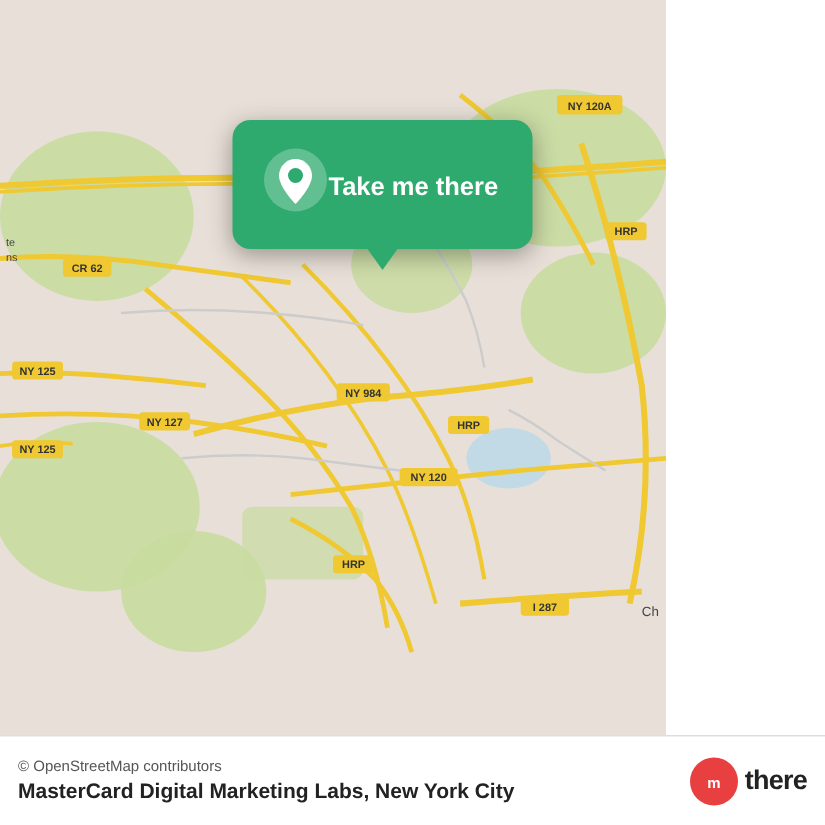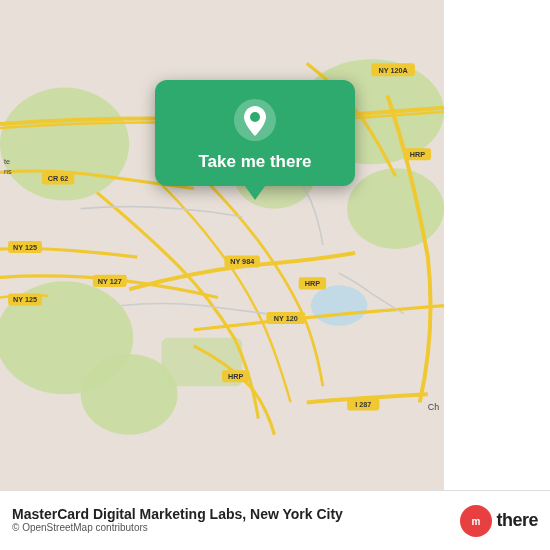--- a/index.html
+++ b/index.html
@@ -29,21 +29,21 @@
 
     
     #popup-card {
       position: absolute;
       top: 80px;
       left: 155px;
       width: 200px;
       background: #2eaa6e;
       border-radius: 12px;
       display: flex;
-      flex-direction: column;
+      flex-direction: row;
       align-items: center;
       padding: 18px 20px 14px;
       box-shadow: 0 4px 16px rgba(0,0,0,0.35);
       cursor: pointer;
     }
 
     #popup-card::after {
       content: '';
       position: absolute;
       bottom: -14px;
@@ -222,22 +222,22 @@
       <circle cx="22" cy="22" r="21" fill="rgba(255,255,255,0.25)"></circle>
       <path d="M22 8 C16 8 11 13 11 19 C11 27 22 38 22 38 C22 38 33 27 33 19 C33 13 28 8 22 8 Z" fill="white"></path>
       <circle cx="22" cy="19" r="5" fill="#2eaa6e"></circle>
     </svg>
     <span id="popup-label">Take me there</span>
   </div>
 </div>
 
 <div id="footer-bar">
   <div id="footer-left">
+    <span id="osm-credit">© OpenStreetMap contributors</span>
     <span id="location-name">MasterCard Digital Marketing Labs, New York City</span>
-    <span id="osm-credit">© OpenStreetMap contributors</span>
   </div>
   <div id="moovit-logo">
     <div class="moovit-m">
       <svg width="18" height="18" viewBox="0 0 18 18" xmlns="http://www.w3.org/2000/svg">
         <circle cx="9" cy="9" r="8" fill="#e84040"></circle>
         <text x="9" y="13" text-anchor="middle" font-size="10" font-weight="900" fill="white" font-family="Arial">m</text>
       </svg>
     </div>
     <span class="moovit-text">there</span>
   </div>

